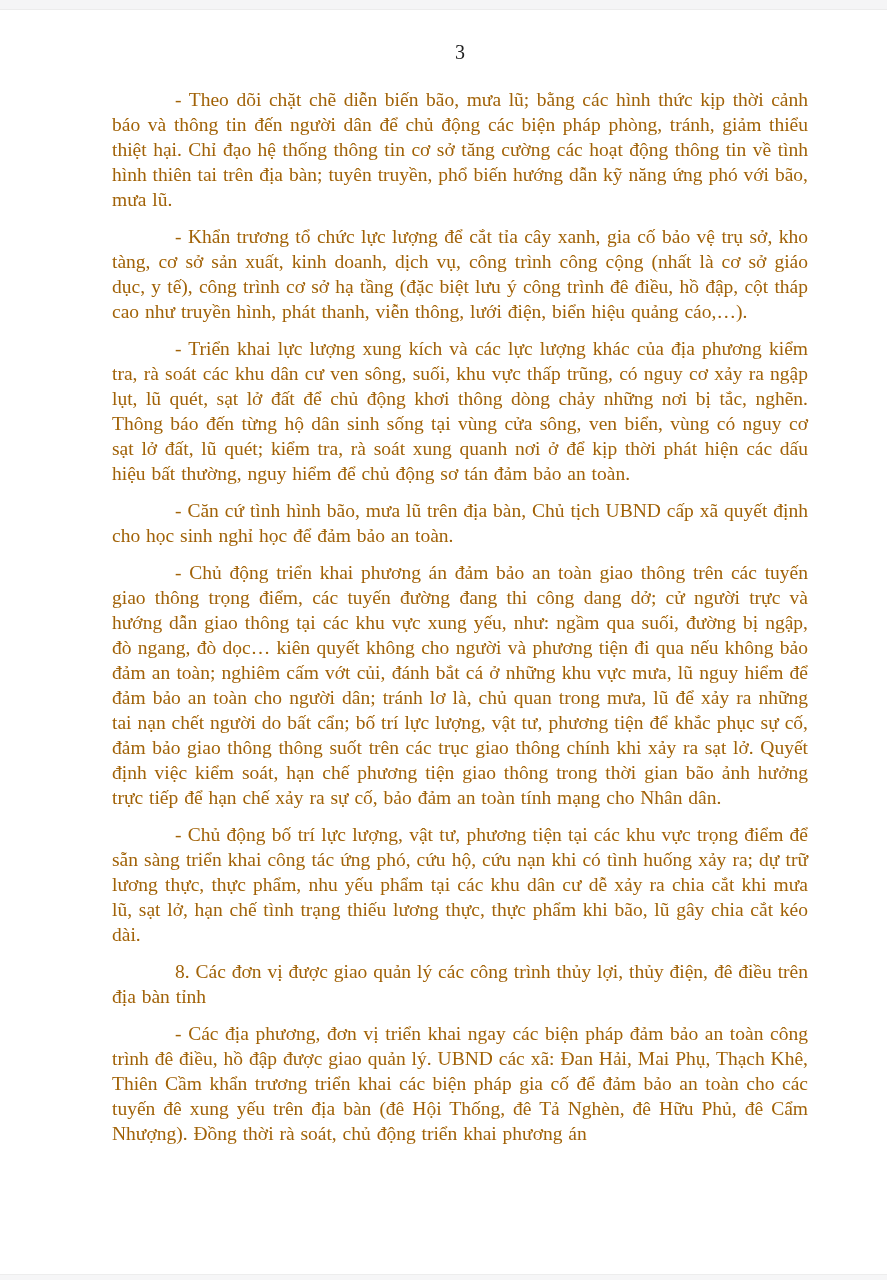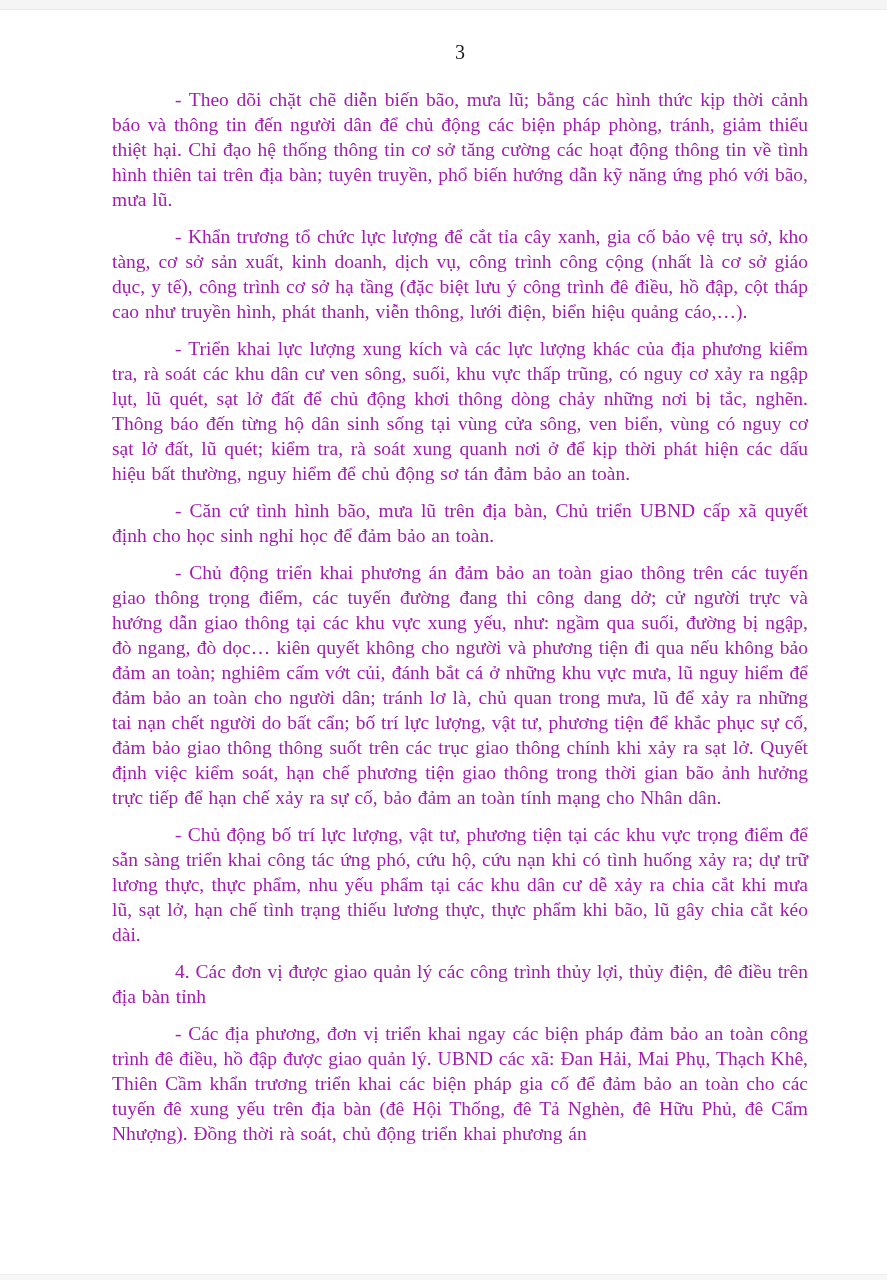--- a/index.html
+++ b/index.html
@@ -43,35 +43,35 @@
     margin: 0 0 22px 0;
     color: #222;
   }
   p.doc-par {
     margin: 0 0 12px 0;
     font-size: 19.5px;
     line-height: 25px;
     text-align: justify;
     text-indent: 63px;
     word-spacing: 1px;
-    color: #a21caf;
+    color: #a16207;
   }
   p.doc-par:last-child { margin-bottom: 16px; }
 </style>
 </head>
 <body>
 
 <div class="edge-strip-top"></div>
 
 <div class="page-content">
   <div class="page-number">3</div>
 
   <p class="doc-par">- Theo dõi chặt chẽ diễn biến bão, mưa lũ; bằng các hình thức kịp thời cảnh báo và thông tin đến người dân để chủ động các biện pháp phòng, tránh, giảm thiểu thiệt hại. Chỉ đạo hệ thống thông tin cơ sở tăng cường các hoạt động thông tin về tình hình thiên tai trên địa bàn; tuyên truyền, phổ biến hướng dẫn kỹ năng ứng phó với bão, mưa lũ.</p>
   <p class="doc-par">- Khẩn trương tổ chức lực lượng để cắt tỉa cây xanh, gia cố bảo vệ trụ sở, kho tàng, cơ sở sản xuất, kinh doanh, dịch vụ, công trình công cộng (nhất là cơ sở giáo dục, y tế), công trình cơ sở hạ tầng (đặc biệt lưu ý công trình đê điều, hồ đập, cột tháp cao như truyền hình, phát thanh, viễn thông, lưới điện, biển hiệu quảng cáo,…).</p>
   <p class="doc-par">- Triển khai lực lượng xung kích và các lực lượng khác của địa phương kiểm tra, rà soát các khu dân cư ven sông, suối, khu vực thấp trũng, có nguy cơ xảy ra ngập lụt, lũ quét, sạt lở đất để chủ động khơi thông dòng chảy những nơi bị tắc, nghẽn. Thông báo đến từng hộ dân sinh sống tại vùng cửa sông, ven biển, vùng có nguy cơ sạt lở đất, lũ quét; kiểm tra, rà soát xung quanh nơi ở để kịp thời phát hiện các dấu hiệu bất thường, nguy hiểm để chủ động sơ tán đảm bảo an toàn.</p>
-  <p class="doc-par">- Căn cứ tình hình bão, mưa lũ trên địa bàn, Chủ triển UBND cấp xã quyết định cho học sinh nghỉ học để đảm bảo an toàn.</p>
+  <p class="doc-par">- Căn cứ tình hình bão, mưa lũ trên địa bàn, Chủ tịch UBND cấp xã quyết định cho học sinh nghỉ học để đảm bảo an toàn.</p>
   <p class="doc-par">- Chủ động triển khai phương án đảm bảo an toàn giao thông trên các tuyến giao thông trọng điểm, các tuyến đường đang thi công dang dở; cử người trực và hướng dẫn giao thông tại các khu vực xung yếu, như: ngầm qua suối, đường bị ngập, đò ngang, đò dọc… kiên quyết không cho người và phương tiện đi qua nếu không bảo đảm an toàn; nghiêm cấm vớt củi, đánh bắt cá ở những khu vực mưa, lũ nguy hiểm để đảm bảo an toàn cho người dân; tránh lơ là, chủ quan trong mưa, lũ để xảy ra những tai nạn chết người do bất cẩn; bố trí lực lượng, vật tư, phương tiện để khắc phục sự cố, đảm bảo giao thông thông suốt trên các trục giao thông chính khi xảy ra sạt lở. Quyết định việc kiểm soát, hạn chế phương tiện giao thông trong thời gian bão ảnh hưởng trực tiếp để hạn chế xảy ra sự cố, bảo đảm an toàn tính mạng cho Nhân dân.</p>
   <p class="doc-par">- Chủ động bố trí lực lượng, vật tư, phương tiện tại các khu vực trọng điểm để sẵn sàng triển khai công tác ứng phó, cứu hộ, cứu nạn khi có tình huống xảy ra; dự trữ lương thực, thực phẩm, nhu yếu phẩm tại các khu dân cư dễ xảy ra chia cắt khi mưa lũ, sạt lở, hạn chế tình trạng thiếu lương thực, thực phẩm khi bão, lũ gây chia cắt kéo dài.</p>
-  <p class="doc-par">4. Các đơn vị được giao quản lý các công trình thủy lợi, thủy điện, đê điều trên địa bàn tỉnh</p>
+  <p class="doc-par">8. Các đơn vị được giao quản lý các công trình thủy lợi, thủy điện, đê điều trên địa bàn tỉnh</p>
   <p class="doc-par">- Các địa phương, đơn vị triển khai ngay các biện pháp đảm bảo an toàn công trình đê điều, hồ đập được giao quản lý. UBND các xã: Đan Hải, Mai Phụ, Thạch Khê, Thiên Cầm khẩn trương triển khai các biện pháp gia cố để đảm bảo an toàn cho các tuyến đê xung yếu trên địa bàn (đê Hội Thống, đê Tả Nghèn, đê Hữu Phủ, đê Cẩm Nhượng). Đồng thời rà soát, chủ động triển khai phương án</p>
 </div>
 
 <div class="edge-strip-bottom"></div>
 
 </body></html>

